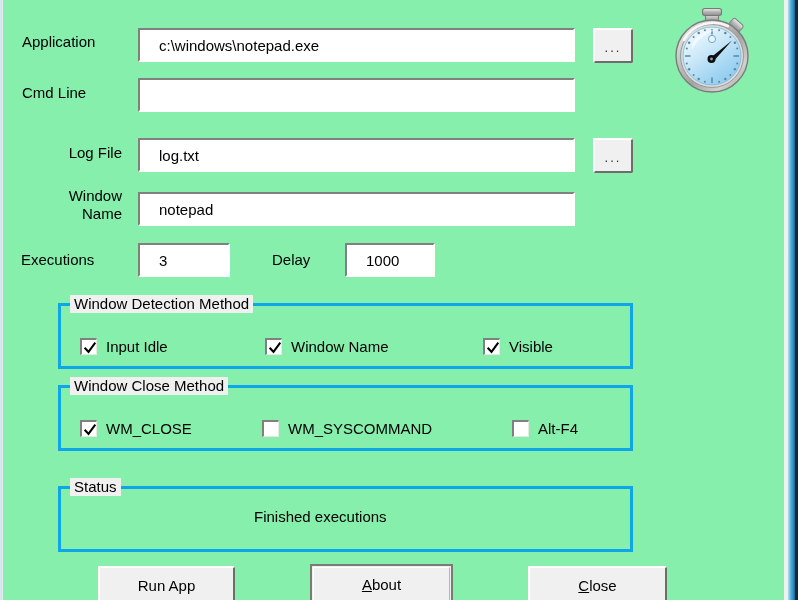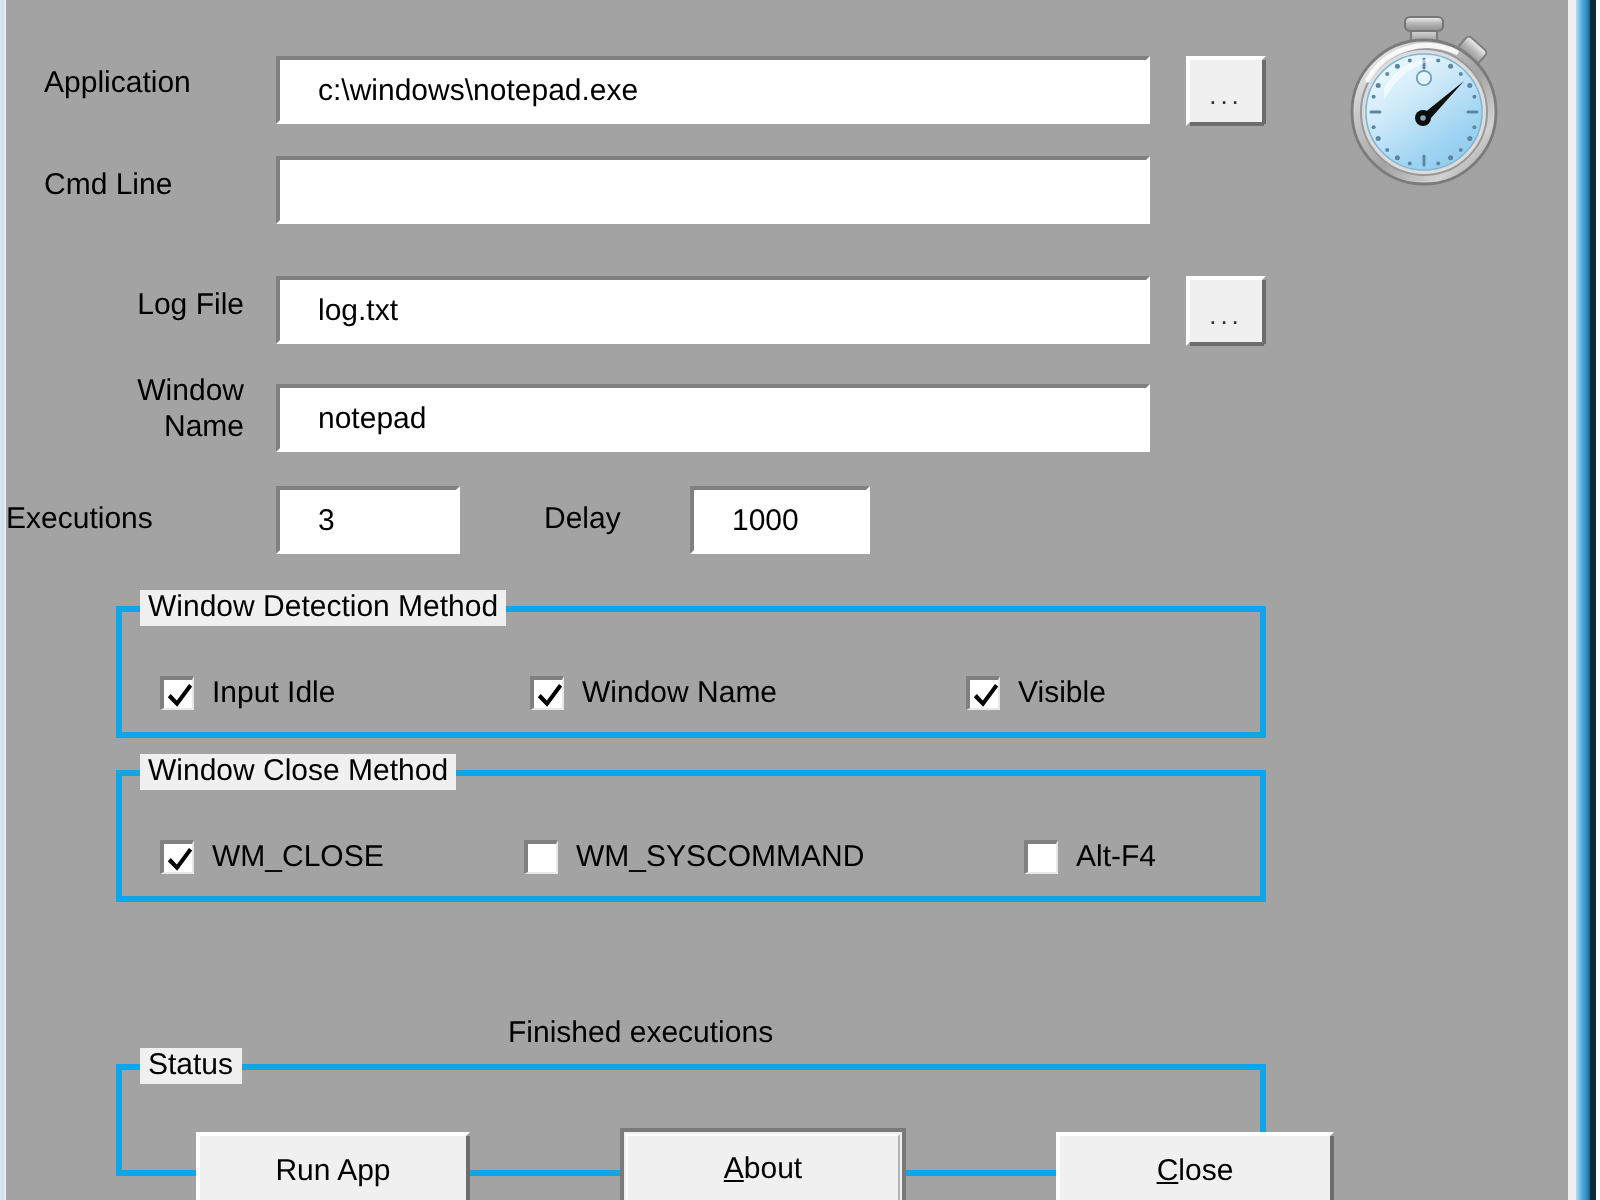--- a/index.html
+++ b/index.html
@@ -12,21 +12,21 @@
     height: 600px;
     overflow: hidden;
     font-family: "Liberation Sans", sans-serif;
   }
 
   
   #app-window {
     position: relative;
     width: 800px;
     height: 600px;
-    background: #a3a3a3;
+    background: #86efac;
     box-sizing: border-box;
   }
   .frame-edge-left {
     position: absolute;
     left: 0; top: 0;
     width: 3px; height: 600px;
     background: linear-gradient(to right, #dfe9f2 0%, #cfe0ef 50%, #eef2f5 100%);
   }
   .frame-edge-right {
     position: absolute;
@@ -213,21 +213,21 @@
   <div class="btn" style="left:593px; top:138px; width:40px; height:35px;">
     <span class="dots">...</span>
     <span class="shadow-r"></span>
       <span class="shadow-b"></span>
   </div>
 
   <div class="lbl right" style="left:22px; top:187px; width:100px;">Window
 Name</div>
   <input class="tfield" style="left: 138px; top: 192px; width: 437px; height: 34px;" value="notepad">
 
-  <div class="lbl" style="left:3px; top:251px; width:110px;">Executions</div>
+  <div class="lbl" style="left:21px; top:251px; width:110px;">Executions</div>
   <input class="tfield" style="left: 138px; top: 243px; width: 92px; height: 34px;" value="3">
 
   <div class="lbl" style="left:272px; top:251px; width:70px;">Delay</div>
   <input class="tfield" style="left: 345px; top: 243px; width: 90px; height: 34px;" value="1000">
 
   <div class="groupbox" style="left:58px; top:303px; width:575px; height:66px;">
     <span class="gb-title">Window Detection Method</span>
   </div>
 
   <div class="cbwrap" style="left:80px; top:338px;">
@@ -273,21 +273,21 @@
   <div class="cbwrap" style="left:262px; top:420px;">
     <span class="cbox"></span>
     <span class="cblabel">WM_SYSCOMMAND</span>
   </div>
 
   <div class="cbwrap" style="left:512px; top:420px;">
     <span class="cbox"></span>
     <span class="cblabel">Alt-F4</span>
   </div>
 
-  <div class="groupbox" style="left:58px; top:486px; width:575px; height:56px;margin-top:46px;">
+  <div class="groupbox" style="left:58px; top:486px; width:575px; height:66px;">
     <span class="gb-title">Status</span>
   </div>
   <div class="status-text" style="left:254px; top:508px;">Finished executions</div>
 
   <div class="btn" style="left:98px; top:566px; width:137px; height:38px;">
     <span>Run App</span>
     <span class="shadow-r"></span>
   </div>
 
   <div class="btn default" style="left:310px; top:564px; width:143px; height:40px;">

